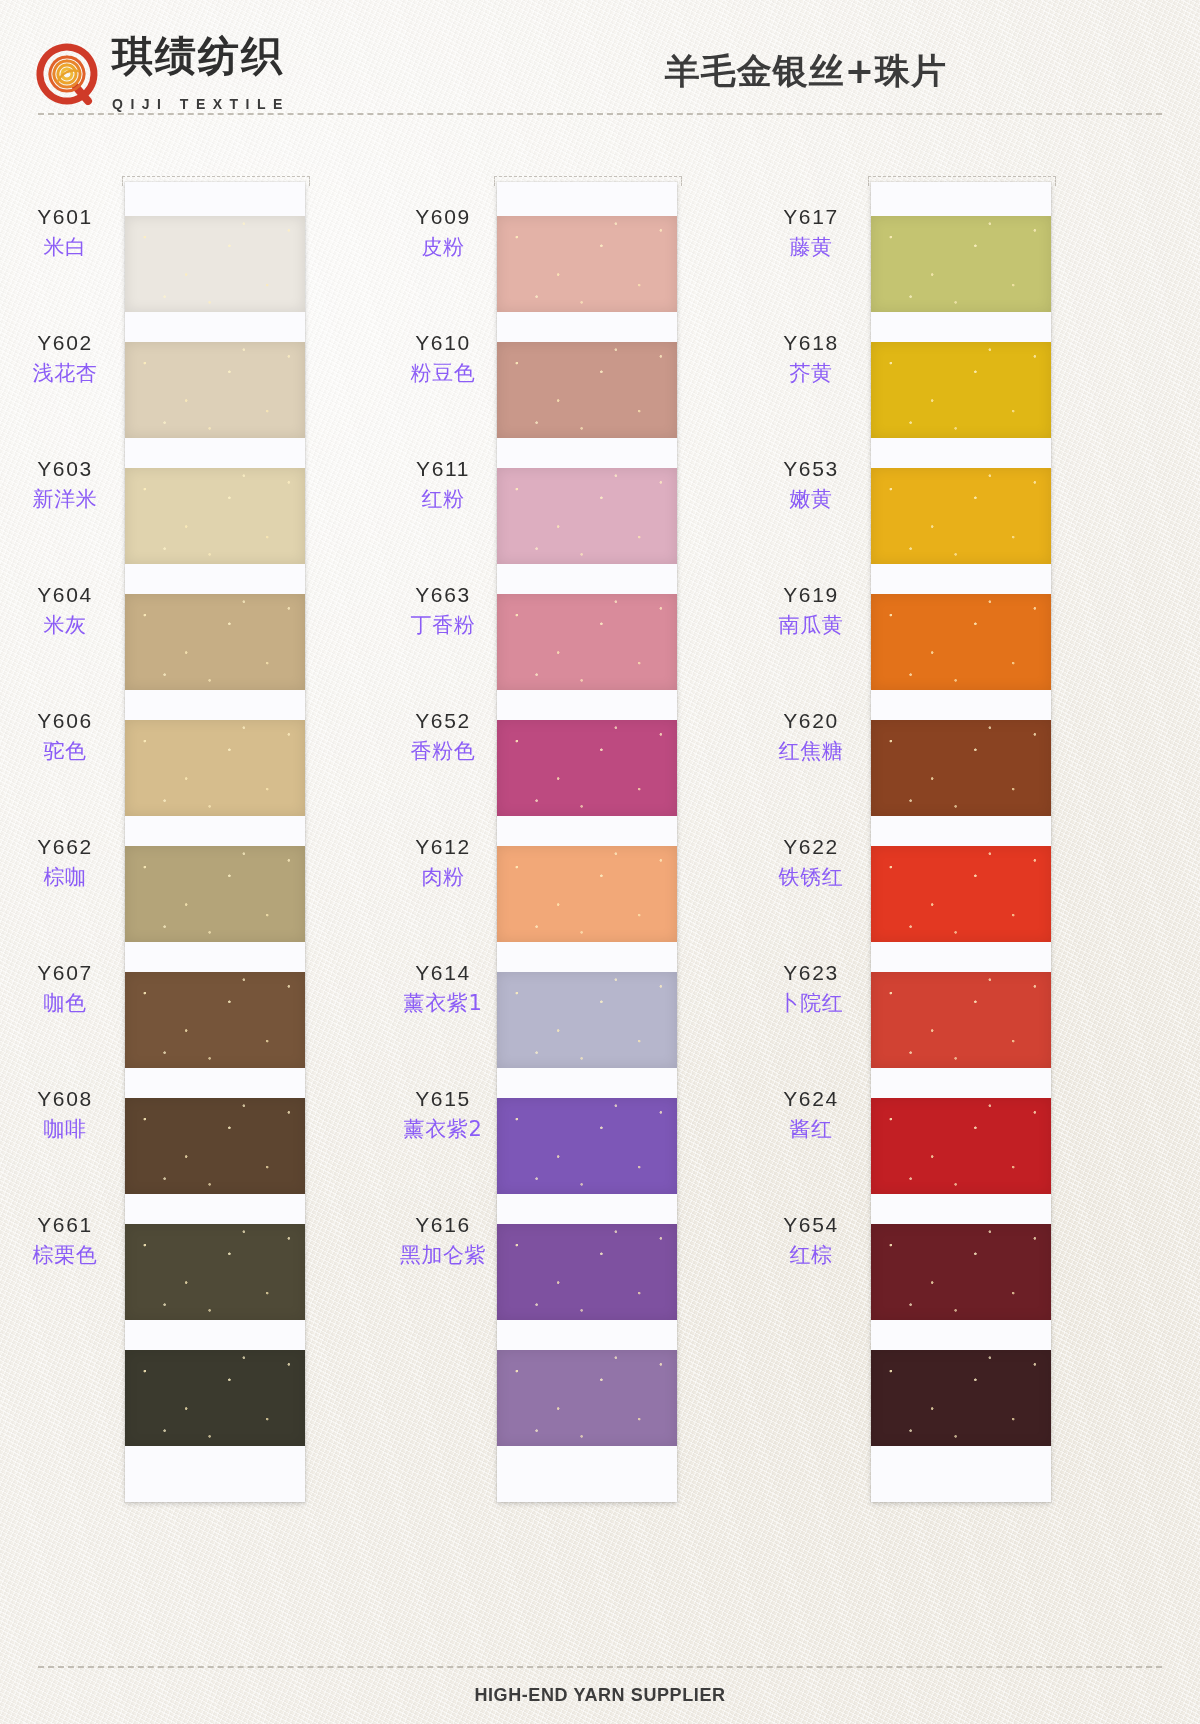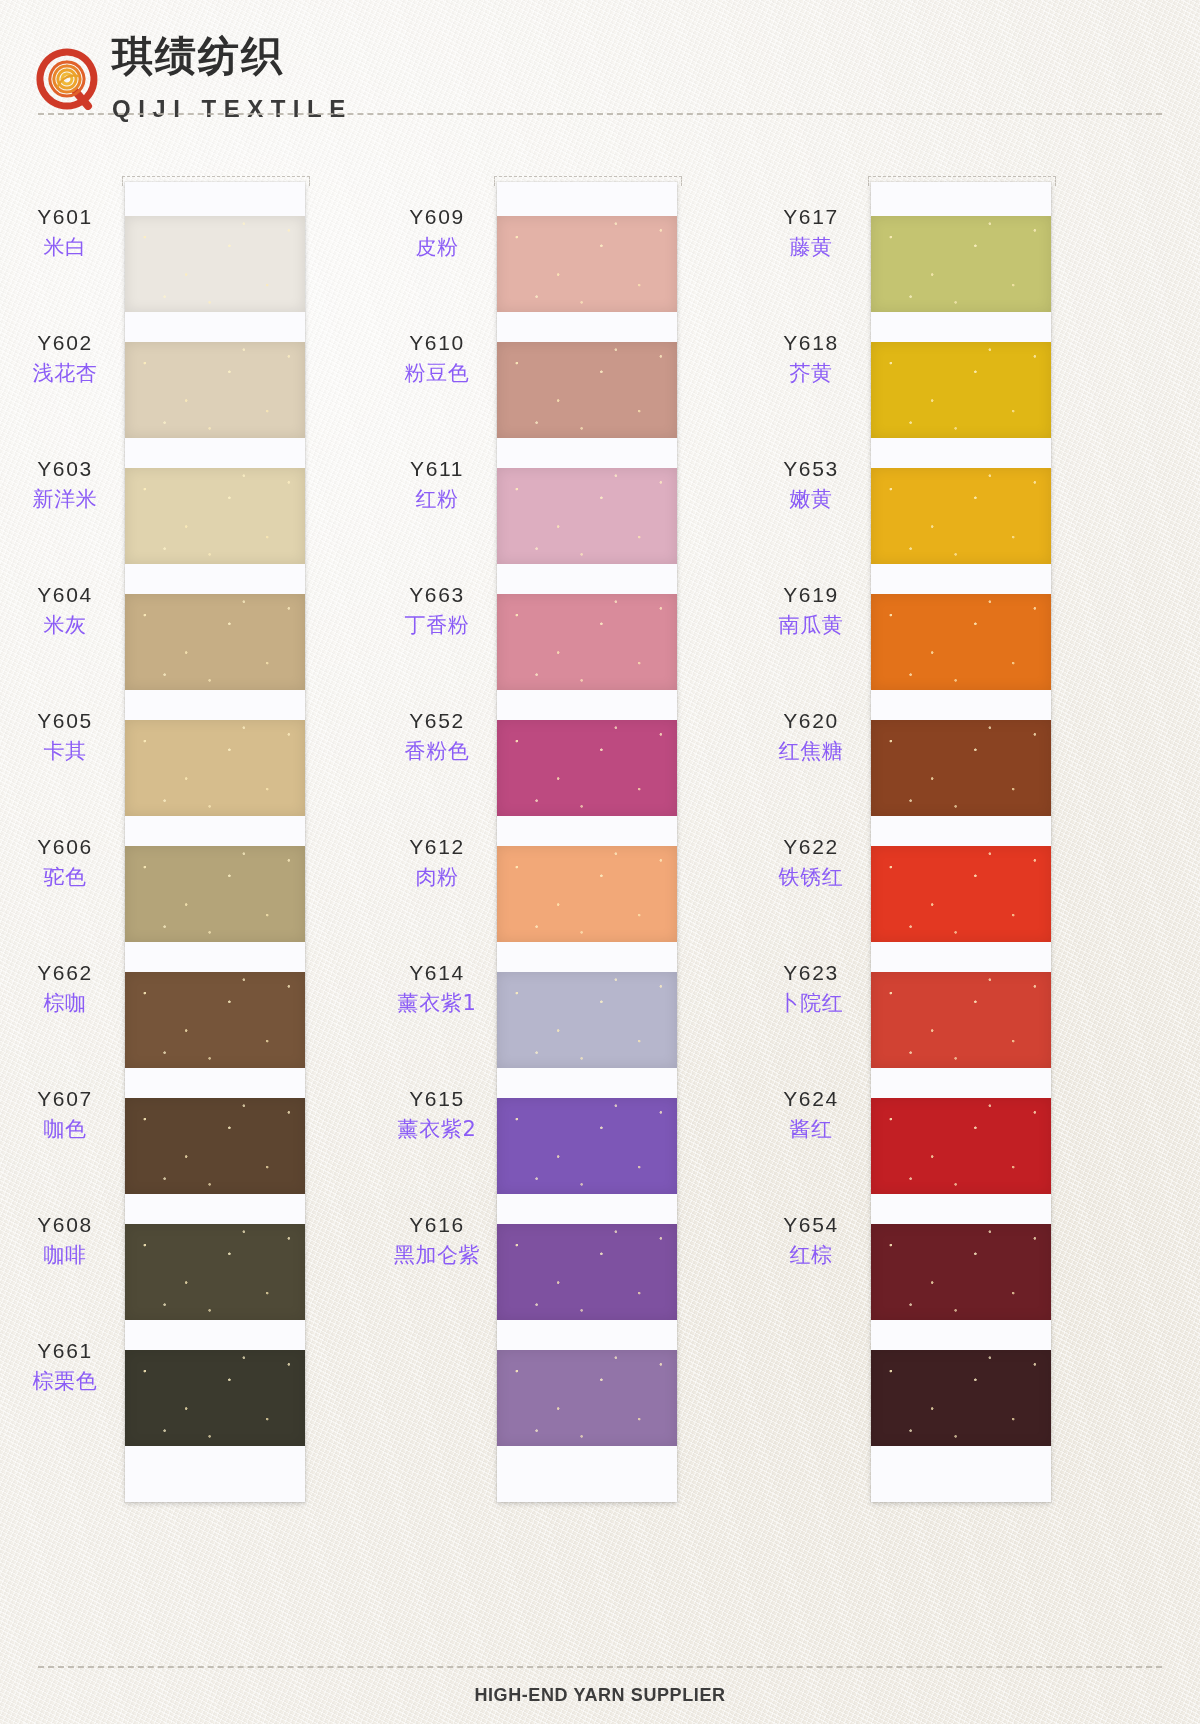--- a/index.html
+++ b/index.html
@@ -33,21 +33,21 @@
     display:flex;align-items:center;gap:14px;
   }
   .logo-mark{width:62px;height:62px;position:relative;flex:0 0 auto;}
   .brand-cn{
     font-family:"DejaVu Sans","Liberation Sans",sans-serif;
     font-size:41px;font-weight:700;letter-spacing:2px;
     color:#2f2f2f;line-height:1;
   }
   .brand-en{
     font-family:"Liberation Sans",sans-serif;
-    font-size:24px;font-weight:700;letter-spacing:7.5px;
+    font-size:14px;font-weight:700;letter-spacing:7.5px;
     color:#3a3a3a;margin-top:20px;line-height:1;
   }
   .header-title{
     position:absolute;right:40px;top:48px;
     font-family:"DejaVu Sans","Liberation Sans",sans-serif;
     font-size:35px;font-weight:700;letter-spacing:1px;
     color:#3b3b3b;
   }
   .header-rule{
     position:absolute;left:38px;top:113px;width:1124px;height:0;
@@ -102,21 +102,21 @@
       radial-gradient(circle at 22% 84%, rgba(255,245,205,.7) 0 1px, rgba(0,0,0,0) 1.6px),
       radial-gradient(circle at 91% 15%, rgba(255,240,195,.75) 0 1px, rgba(0,0,0,0) 1.6px),
       radial-gradient(circle at 47% 90%, rgba(255,239,190,.65) 0 1px, rgba(0,0,0,0) 1.6px),
       radial-gradient(circle at 66% 8%, rgba(255,243,200,.7) 0 1px, rgba(0,0,0,0) 1.6px);
     pointer-events:none;
   }
 
   
   .labels{position:absolute;top:34px;width:110px;}
   .col-1 .labels{left:10px;text-align:center;}
-  .col-2 .labels{left:10px;text-align:center;}
+  .col-2 .labels{left:16px;text-align:center;}
   .col-3 .labels{left:10px;text-align:center;}
   .label{
     height:96px;margin-bottom:30px;
     display:flex;flex-direction:column;align-items:center;justify-content:center;
     line-height:1.34;
   }
   .code{
     font-family:"Liberation Sans",sans-serif;
     font-size:21px;letter-spacing:1.6px;color:#2e2e2e;font-weight:400;
   }
@@ -146,20 +146,21 @@
             <path d="M31 26 A5 5 0 1 1 30.9 26" stroke="#f0b93a" stroke-width="3"></path>
             <path d="M22 38 C26 30 34 26 42 28" stroke="#e9a12a" stroke-width="2.4"></path>
           </g>
         </svg>
       </span>
       <span>
         <div class="brand-cn">琪绩纺织</div>
         <div class="brand-en">QIJI TEXTILE</div>
       </span>
     </div>
+    <div class="header-title">羊毛金银丝+珠片</div>
     <div class="header-rule"></div>
   </div>
 
   <div class="columns">
 
     <div class="column col-1">
       <div class="strip-tape"></div>
       <div class="strip">
         <div class="swatches">
             <div class="swatch" style="background: rgb(235, 231, 224);">
@@ -205,24 +206,20 @@
           </div>
           <div class="label">
             <div class="code">Y603</div>
             <div class="cname">新洋米</div>
           </div>
           <div class="label">
             <div class="code">Y604</div>
             <div class="cname">米灰</div>
           </div>
           <div class="label">
-            <div class="code">Y605</div>
-            <div class="cname">卡其</div>
-          </div>
-          <div class="label">
             <div class="code">Y606</div>
             <div class="cname">驼色</div>
           </div>
           <div class="label">
             <div class="code">Y662</div>
             <div class="cname">棕咖</div>
           </div>
           <div class="label">
             <div class="code">Y607</div>
             <div class="cname">咖色</div>

